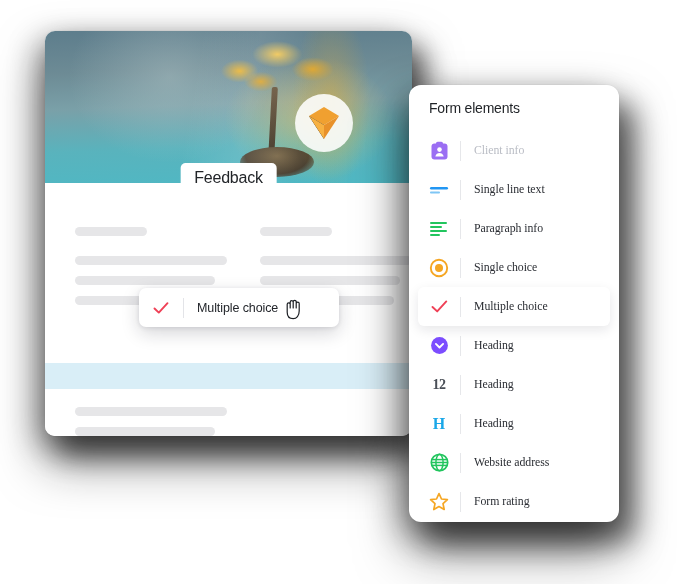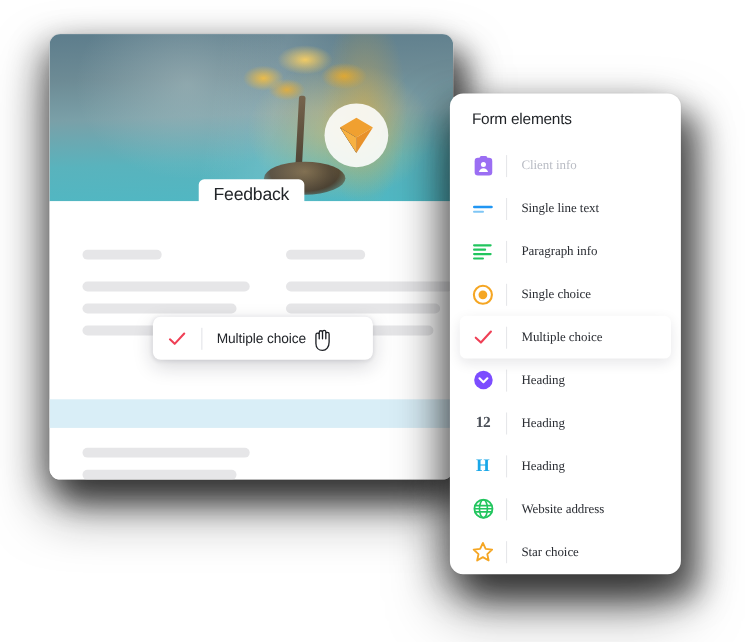--- a/index.html
+++ b/index.html
@@ -292,19 +292,19 @@
         <span class="lb">Website address</span>
       </div>
 
       <div class="el-row">
         <span class="ic">
           <svg width="20" height="19" viewBox="0 0 20 19">
             <path d="M10 1.6 L12.5 7 L18.4 7.7 L14 11.7 L15.2 17.5 L10 14.5 L4.8 17.5 L6 11.7 L1.6 7.7 L7.5 7 Z" fill="none" stroke="#f5a623" stroke-width="1.7" stroke-linejoin="round"></path>
           </svg>
         </span>
         <span class="el-div"></span>
-        <span class="lb">Star choice</span>
+        <span class="lb">Form rating</span>
       </div>
 
     </div>
   </div>
 
 </div>
 
 </body></html>

